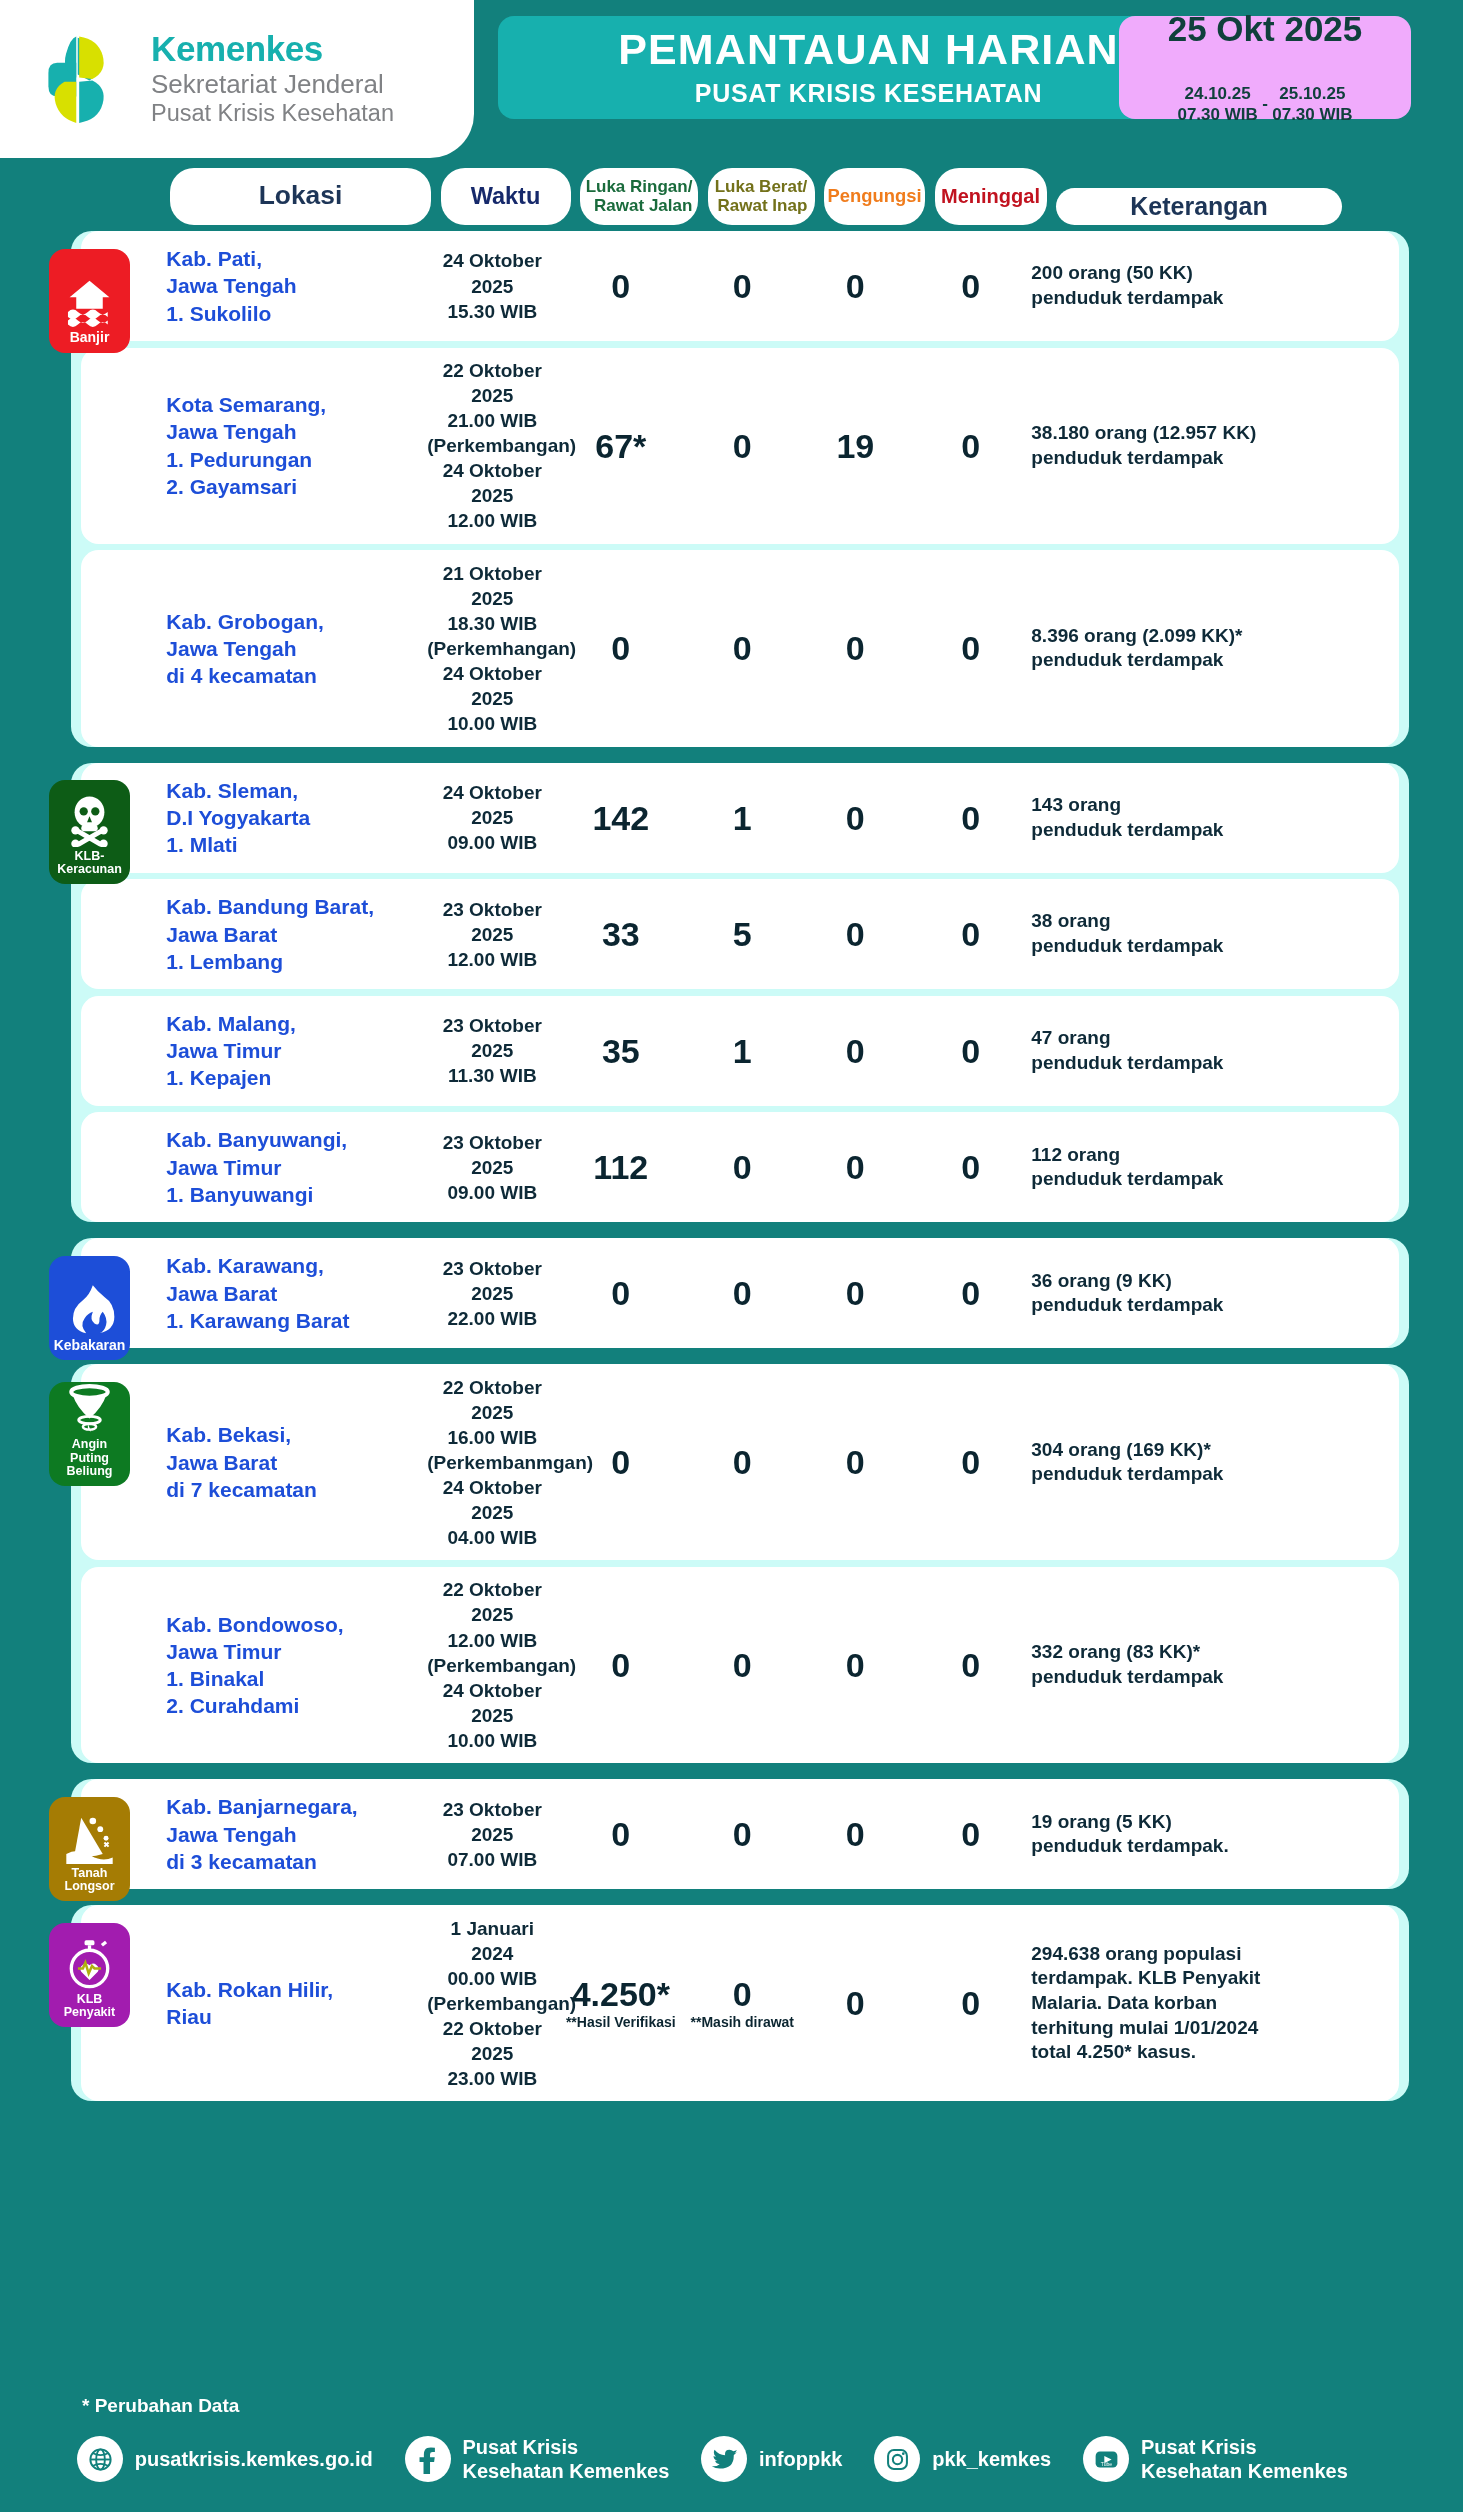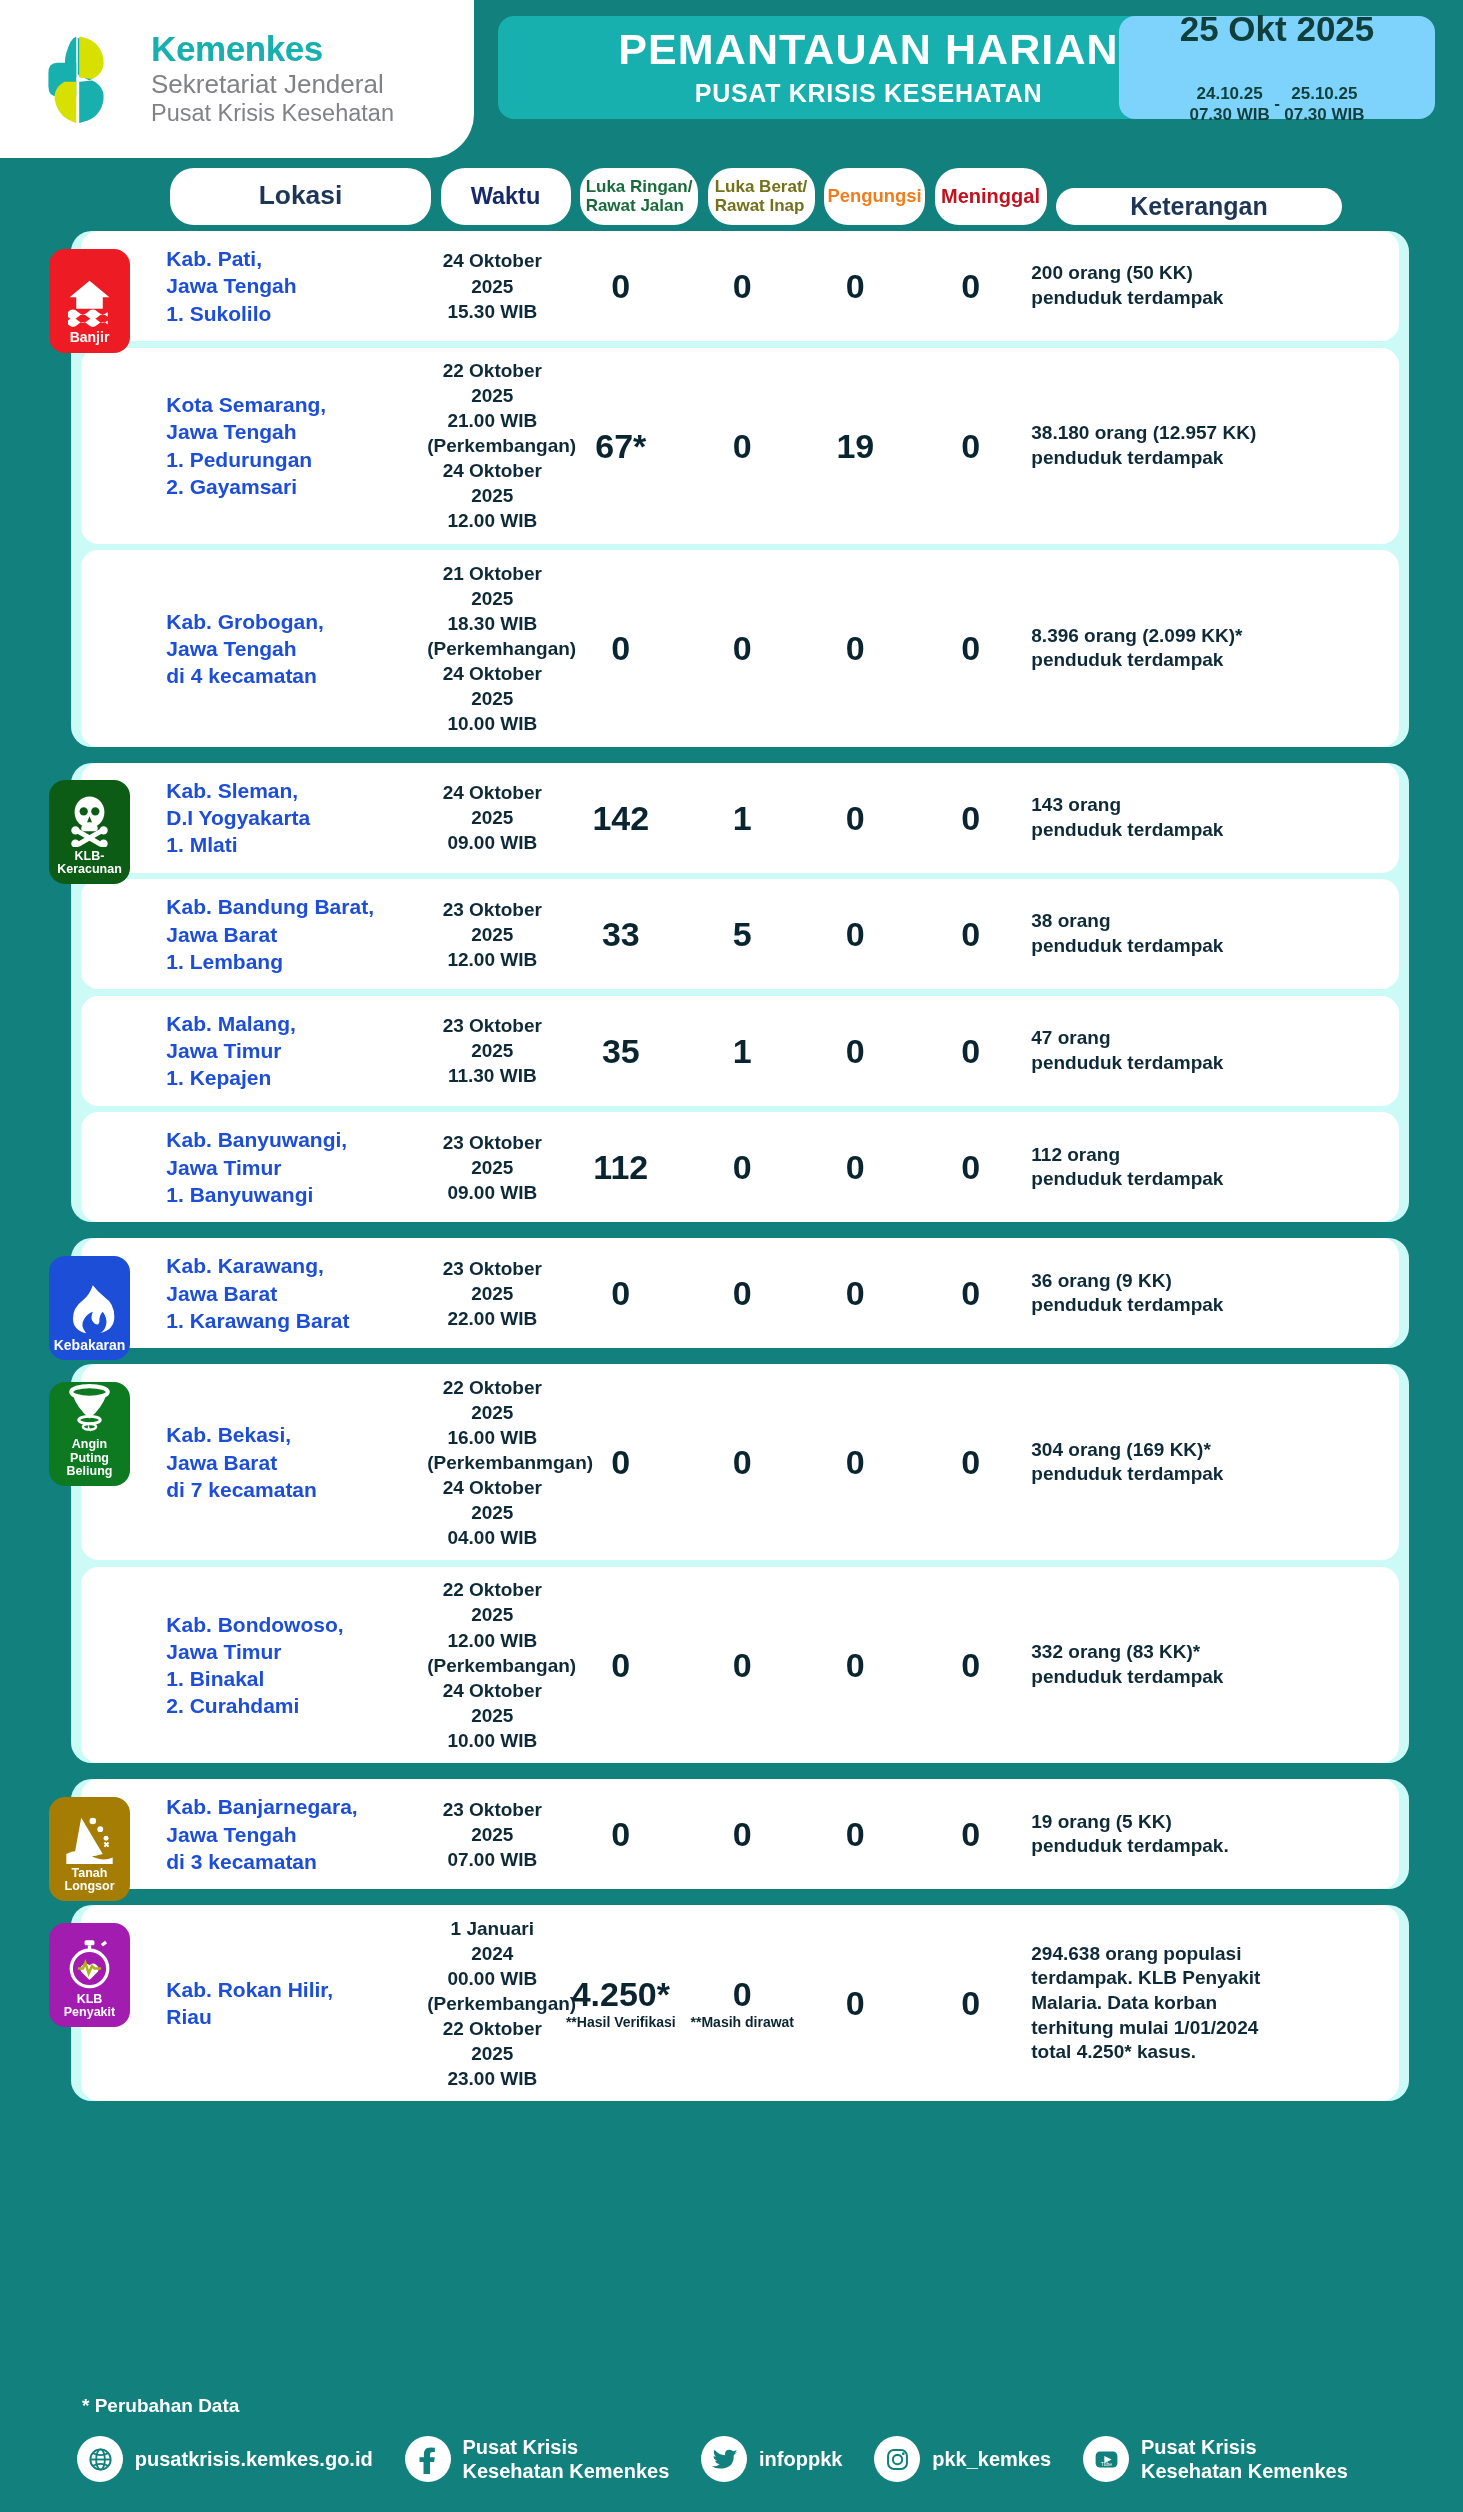--- a/index.html
+++ b/index.html
@@ -61,22 +61,22 @@
     letter-spacing: 1.1px; line-height: 1.05;
   }
   .title-sub {
     color: #ffffff; font-size: 25px; font-weight: bold;
     letter-spacing: 0.7px; margin-top: 5.9px;
   }
 
   .date-band {
     position: absolute;
     left: 1119px; top: 16px;
-    width: 316px; height: 103px;
-    background: #7dd3fc;
+    width: 292px; height: 103px;
+    background: #f0abfc;
     border-radius: 16px;
     display: flex; flex-direction: column;
     align-items: center; justify-content: center; gap: 30px;
   }
   .date-big {
     color: #10403c; font-size: 35px; font-weight: bold; line-height: 1.1;
   }
   .date-range {
     display: flex; align-items: center; justify-content: center;
     gap: 4.4px; margin-top: 4.4px;
@@ -94,21 +94,21 @@
     padding: 0 0 0 0;
     margin-top: 9.5px;
     height: 57px;
   }
   .col-head {
     background: #ffffff;
     border-radius: 24px;
     display: flex;
     align-items: center;
     justify-content: center;
-    text-align: left;
+    text-align: right;
     margin-right: 9.5px;
     padding: 2.9px 4.4px;
     line-height: 1.12;
   }
   .ch-lokasi      { margin-left: 170px; width: 261px; font-size: 26.4px; font-weight: bold; color: #1d3557; }
   .ch-waktu       { width: 130px; font-size: 23.5px; font-weight: bold; color: #16296b; }
   .ch-ringan      { width: 118px; font-size: 17px; font-weight: bold; color: #1a6b3c; }
   .ch-berat       { width: 107px; font-size: 17px; font-weight: bold; color: #73711a; }
   .ch-pengungsi   { width: 101px; font-size: 18.4px; font-weight: bold; color: #f07c1c; }
   .ch-meninggal   { width: 112px; font-size: 20px; font-weight: bold; color: #c1121f; }

